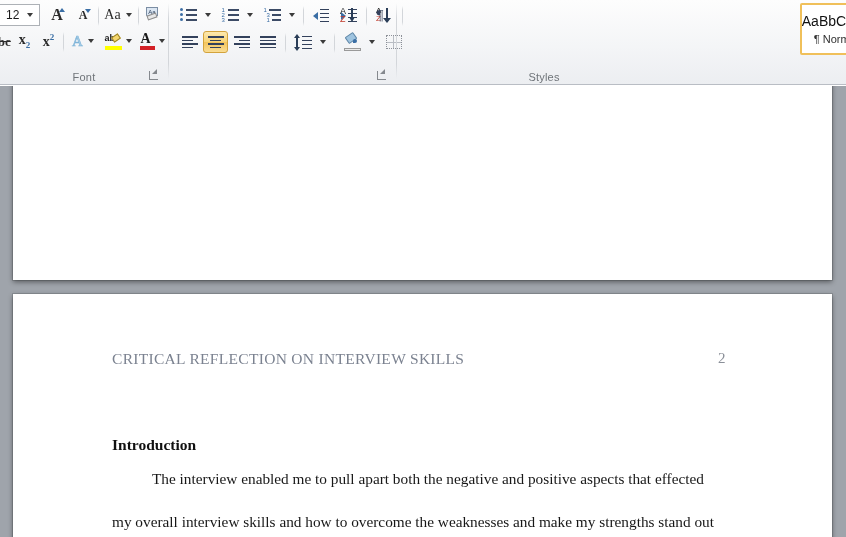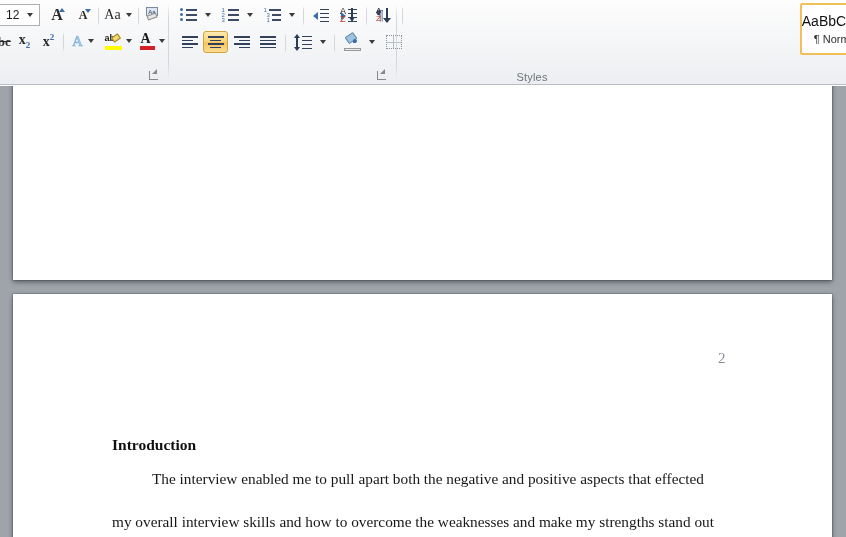--- a/index.html
+++ b/index.html
@@ -245,20 +245,21 @@
     </div>
 
     <div class="btn" style="left:136px; top:30px; width:32px; height:22px;">
       <span style="position:relative; width:15px; height:17px; display:block;">
         <span class="icn" style="position:absolute;left:1px;top:-1px;font-size:14px;font-weight:bold;color:#1a1a1a;">A</span>
         <span style="position:absolute;left:0;bottom:0;width:15px;height:4px;background:#d32026;"></span>
       </span>
       <span class="caret" style="margin-left:4px;"></span>
     </div>
 
+    <div class="grp-label">Font</div>
     <div class="launcher" style="right:8px;"></div>
   </div>
 
   <div class="grp-sep" style="left:168px;"></div>
 
   <div class="grp" id="grp-para" style="left:169px; width:227px;">
 
     <div class="btn" style="left:6px; top:4px; width:26px; height:22px;">
       <span class="listicon bullet">
         <i></i>
@@ -424,27 +425,28 @@
   <div class="grp-sep" style="left:396px;"></div>
 
   <div class="grp" id="grp-styles" style="left:397px; width:449px;">
     <div id="stylesgal">
 
     <div class="sty sel" style="left: 0px; width: 72px;">
           <div class="smp" style="color: rgb(17, 17, 17); font-size: 14px; font-weight: normal; font-style: normal;">AaBbCcDc</div>
           <div class="nm">¶ Normal</div>
         </div>
       </div>
-    <div class="grp-label" style="left:0; width:270px;">Styles</div>
+    <div class="grp-label" style="left:12px; width:270px;">Styles</div>
   </div>
 </div>
 
 <div id="canvas">
 
   <div class="page" id="page1"></div>
 
   <div class="page" id="page2">
+    <div class="docline" id="hdrtext">CRITICAL REFLECTION ON INTERVIEW SKILLS</div>
     <div class="docline" id="hdrpage">2</div>
     <div class="docline" id="docintro">Introduction</div>
     <div class="bodyline" id="bl1">The interview enabled me to pull apart both the negative and positive aspects that effected</div>
     <div class="bodyline" id="bl2">my overall interview skills and how to overcome the weaknesses and make my strengths stand out</div>
   </div>
 </div>
 
 </body></html>

